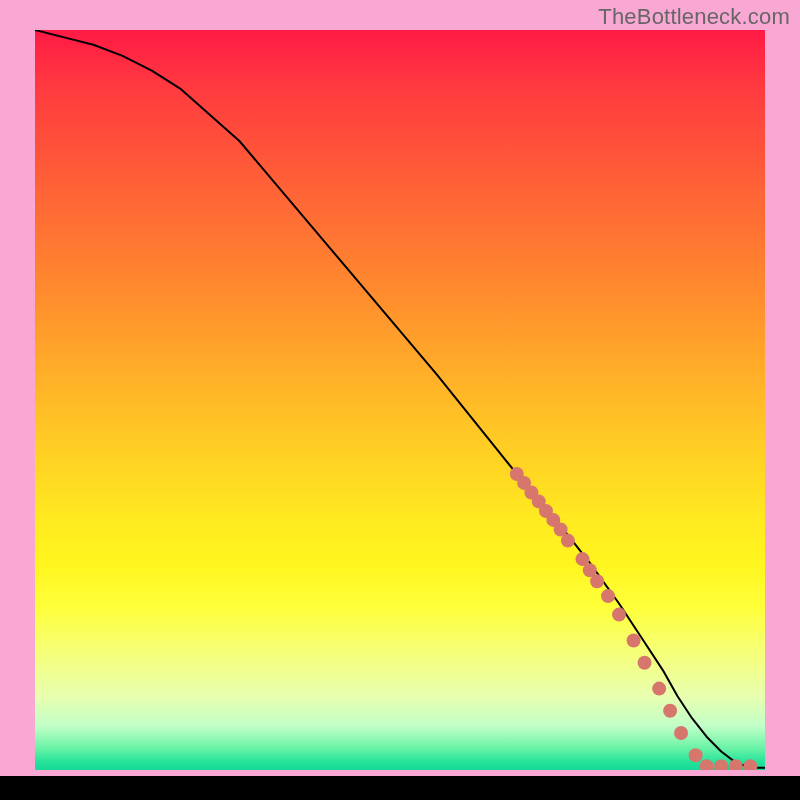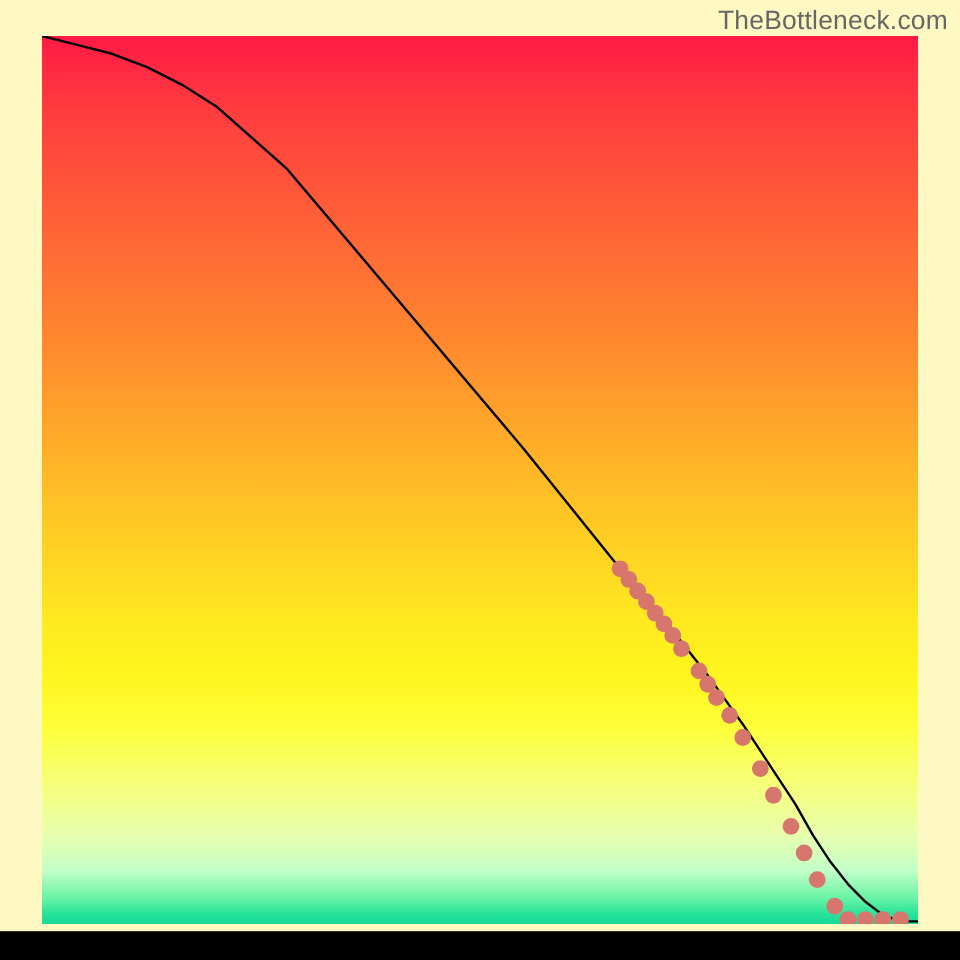--- a/index.html
+++ b/index.html
@@ -8,21 +8,21 @@
     width: 800px;
     height: 800px;
     background: #000;
     font-family: Arial, Helvetica, sans-serif;
     overflow: hidden;
   }
   .frame {
     position: relative;
     width: 800px;
     height: 776px;
-    background: #fef9c3;
+    background: #f9a8d4;
     text-decoration: underline;
   }
   .watermark {
     position: absolute;
     top: 4px;
     right: 10px;
     color: #666;
     font-size: 22px;
     font-weight: 500;
     letter-spacing: 0.2px;

